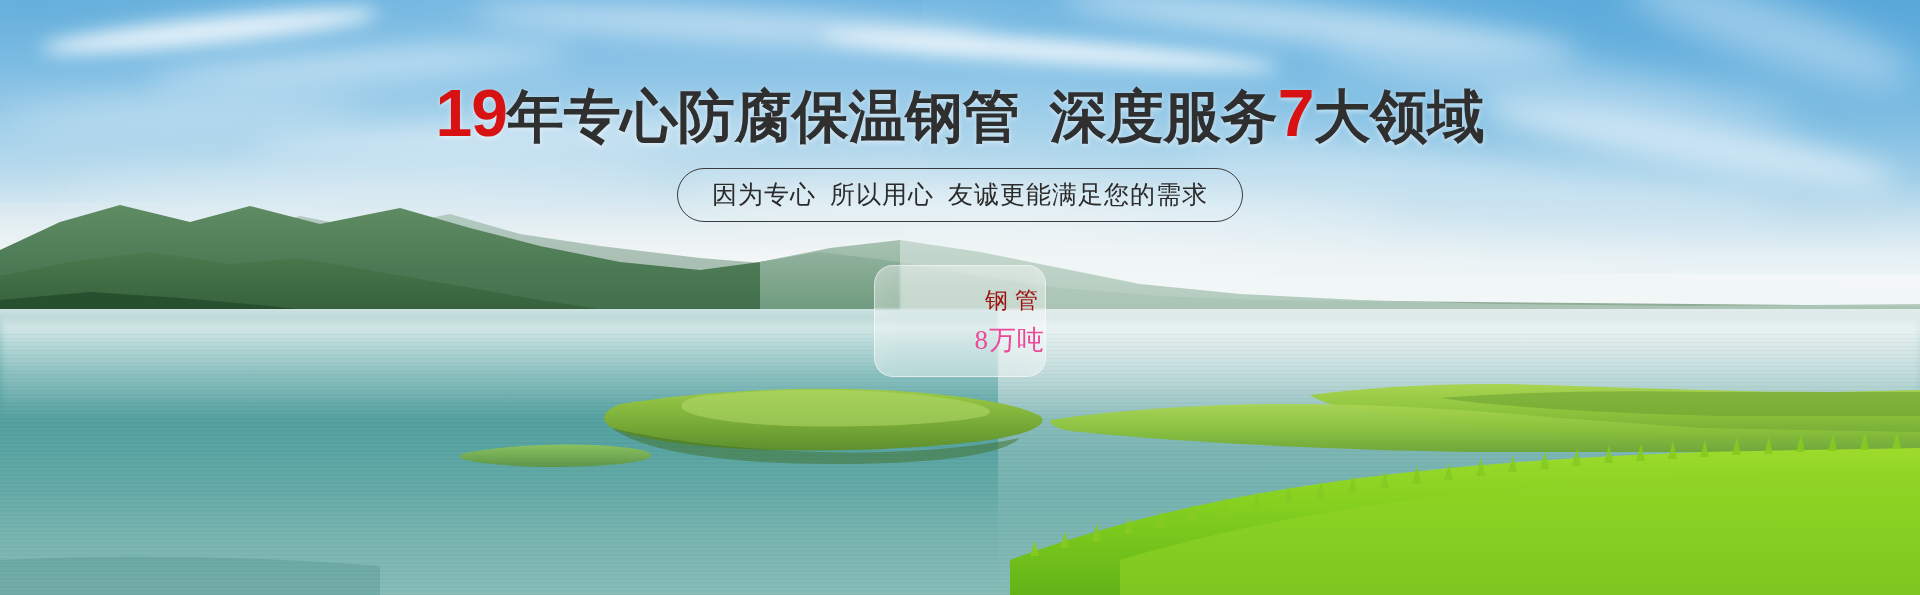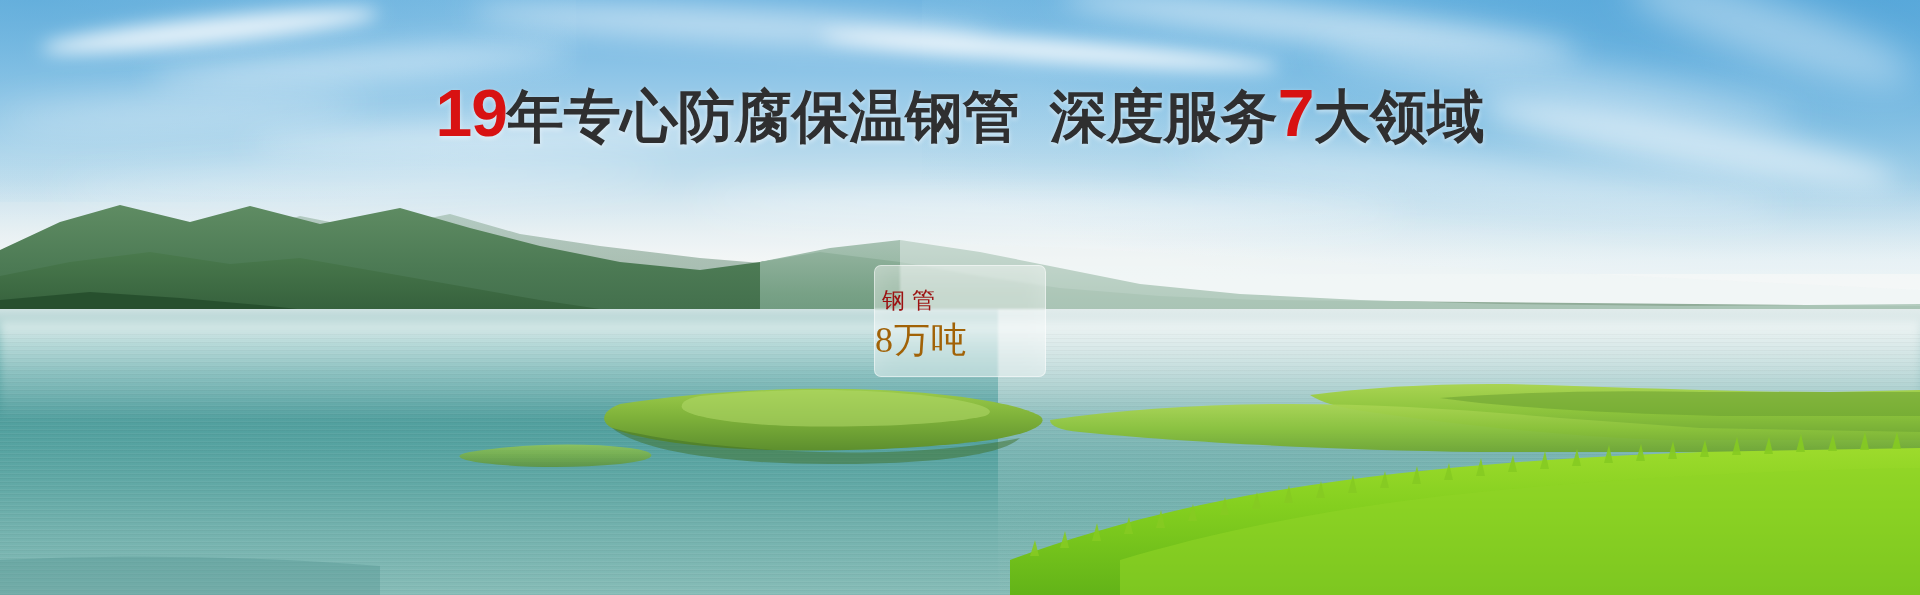--- a/index.html
+++ b/index.html
@@ -145,44 +145,44 @@
     position: absolute;
     left: 50%;
     transform: translateX(-50%);
     top: 265px;
     display: flex;
     gap: 5px;
   }
   .card {
     width: 170px;
     height: 110px;
-    border-radius: 7px;
+    border-radius: 19px;
     background: rgba(255,255,255,0.34);
     border: 1px solid rgba(255,255,255,0.55);
     box-shadow: inset 0 0 26px rgba(255,255,255,0.22);
     display: flex;
     flex-direction: column;
-    align-items: flex-start;
+    align-items: flex-end;
     justify-content: center;
     gap: 12px;
     backdrop-filter: blur(1px);
   }
   .card .lbl {
     font-size: 23px;
     line-height: 26px;
     color: #9c1111;
     letter-spacing: 7px;
     text-indent: 7px;
     font-weight: 400;
   }
   .card .val {
     font-family: "Liberation Serif", "DejaVu Serif", serif;
-    font-size: 36px;
+    font-size: 27px;
     line-height: 30px;
-    color: #a16207;
+    color: #ec4899;
     letter-spacing: 1px;
     font-weight: 400;
   }
   .card .val sup {
     font-size: 0.58em;
     vertical-align: super;
     line-height: 0;
   }
 </style>
 </head>
@@ -340,20 +340,23 @@
       <path d="M0,560 C120,554 260,556 380,566 L380,595 L0,595 Z" fill="#4c8f8c" opacity="0.35"></path>
     </svg>
   </div>
 
   <div class="content">
 
     <div class="headline">
       <span class="num">19</span><span>年专心防腐保温钢管</span><span class="gap"></span><span>深度服务</span><span class="num">7</span><span>大领域</span>
     </div>
 
+    <div class="subpill">
+      <span>因为专心</span><span class="sp"></span><span>所以用心</span><span class="sp"></span><span>友诚更能满足您的需求</span>
+    </div>
 
     <div class="cards">
 
       <div class="card">
         <div class="lbl">钢管</div>
         <div class="val"><span>8万吨</span></div>
       </div>
 
 
 

